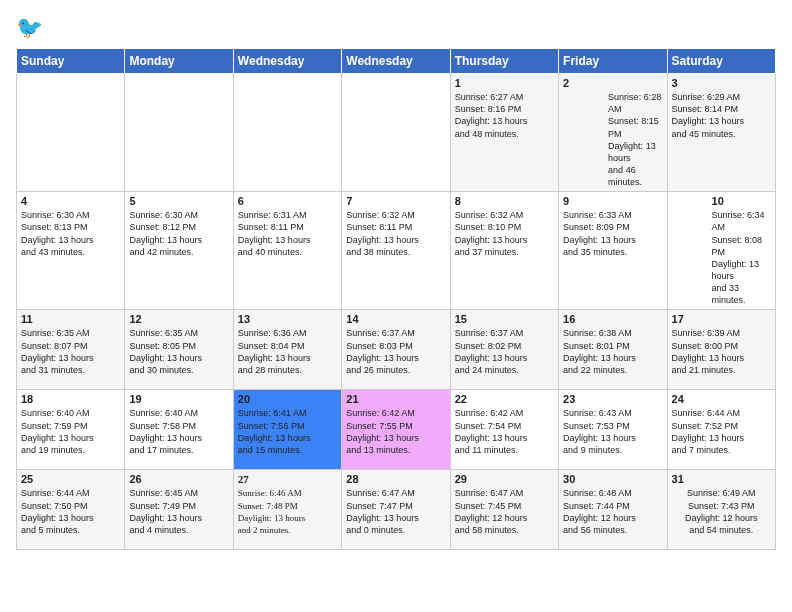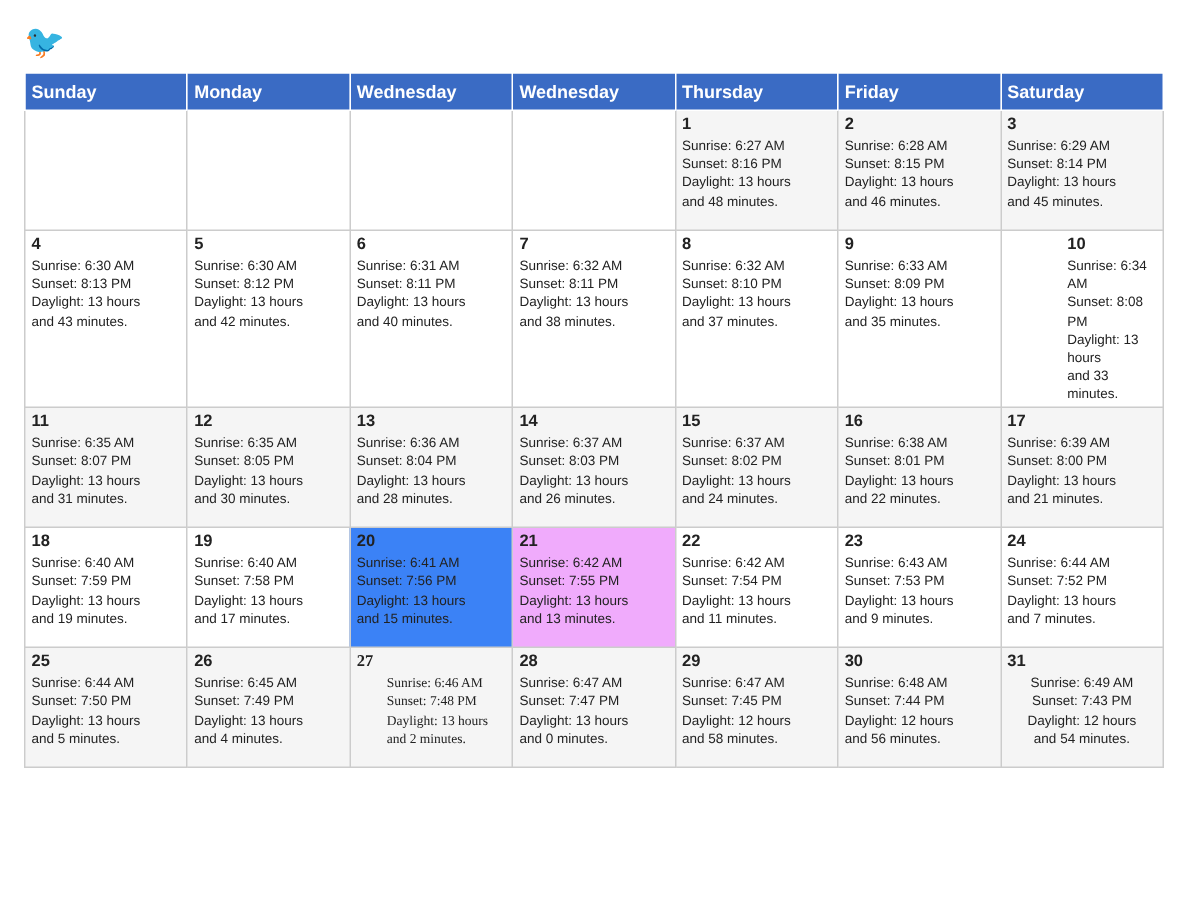--- a/index.html
+++ b/index.html
@@ -131,21 +131,21 @@
           <td class="empty-cell" style="background: rgb(255, 255, 255);"></td>
           <td style="background: rgb(245, 245, 245);">
             <span class="day-num">1</span>
             <div class="day-info" style="white-space: pre-line;">Sunrise: 6:27 AM
 Sunset: 8:16 PM
 Daylight: 13 hours
 and 48 minutes.</div>
           </td>
           <td style="background: rgb(245, 245, 245);">
             <span class="day-num">2</span>
-            <div class="day-info" style="white-space: pre-line;">Sunrise: 6:28 AM
+            <div class="day-info" style="white-space: pre-line; margin-left: 45px;">Sunrise: 6:28 AM
 Sunset: 8:15 PM
 Daylight: 13 hours
 and 46 minutes.</div>
           </td>
           <td style="background: rgb(245, 245, 245);">
             <span class="day-num">3</span>
             <div class="day-info" style="white-space: pre-line;">Sunrise: 6:29 AM
 Sunset: 8:14 PM
 Daylight: 13 hours
 and 45 minutes.</div>
@@ -314,21 +314,21 @@
           </td>
           <td style="background: rgb(245, 245, 245);">
             <span class="day-num">26</span>
             <div class="day-info" style="white-space: pre-line;">Sunrise: 6:45 AM
 Sunset: 7:49 PM
 Daylight: 13 hours
 and 4 minutes.</div>
           </td>
           <td style="background: rgb(245, 245, 245); font-family: Liberation Serif, serif;">
             <span class="day-num">27</span>
-            <div class="day-info" style="white-space: pre-line; margin-left: 20px;">Sunrise: 6:46 AM
+            <div class="day-info" style="white-space: pre-line;">Sunrise: 6:46 AM
 Sunset: 7:48 PM
 Daylight: 13 hours
 and 2 minutes.</div>
           </td>
           <td style="background: rgb(245, 245, 245);">
             <span class="day-num">28</span>
             <div class="day-info" style="white-space: pre-line;">Sunrise: 6:47 AM
 Sunset: 7:47 PM
 Daylight: 13 hours
 and 0 minutes.</div>

